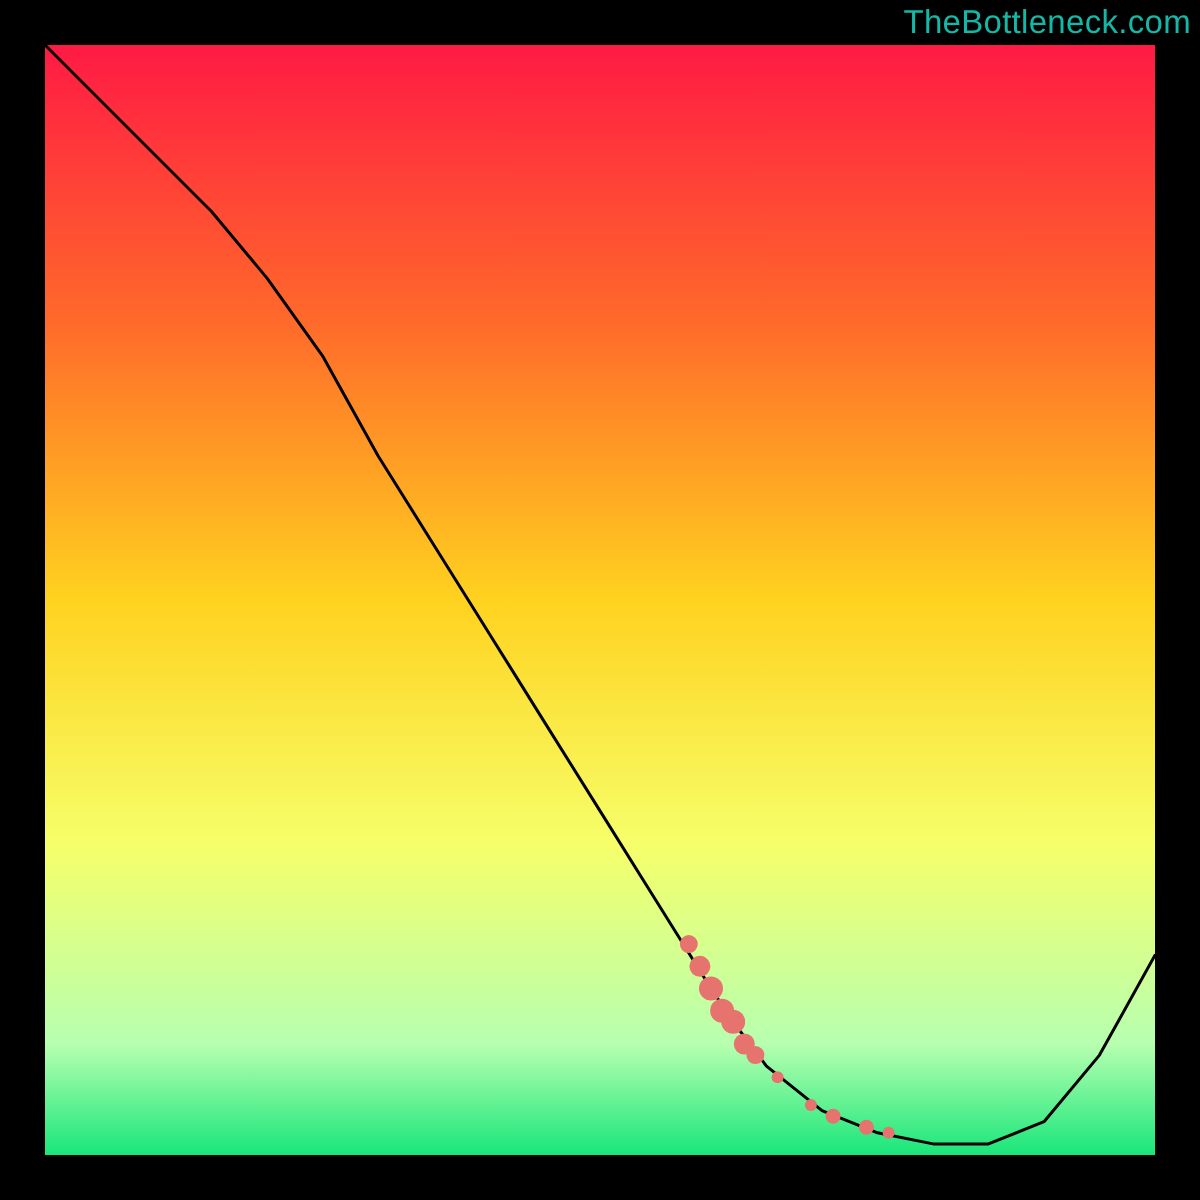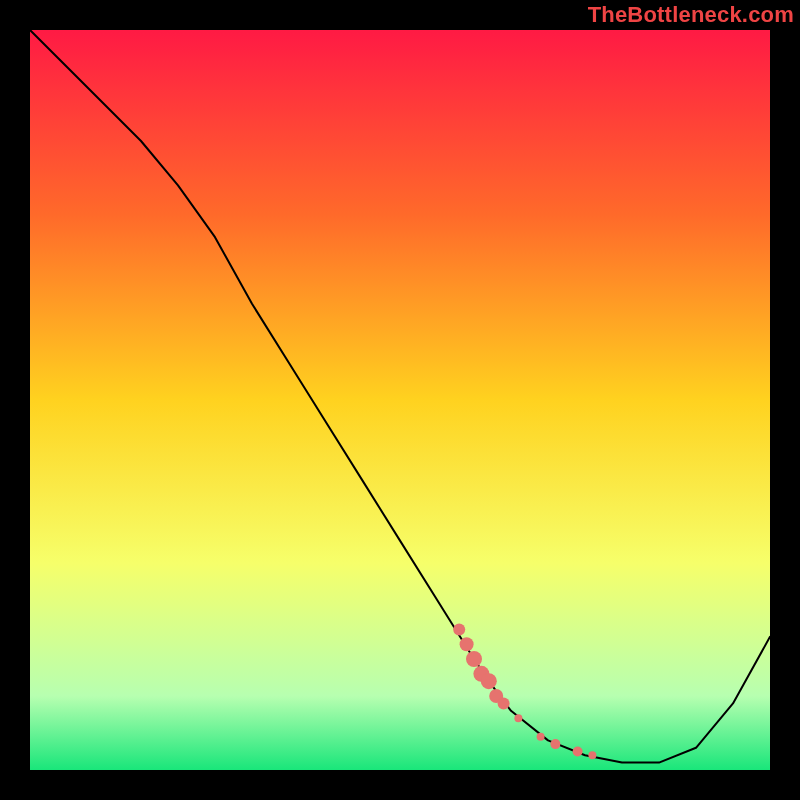--- a/index.html
+++ b/index.html
@@ -14,23 +14,23 @@
   .frame {
     position: relative;
     width: 800px;
     height: 800px;
     background: #000;
   }
   .watermark {
     position: absolute;
     top: 2px;
     right: 6px;
-    color: #ef4444;
+    color: #14b8a6;
     font-size: 22px;
-    font-weight: 700;
+    font-weight: 400;
     letter-spacing: 0.2px;
     user-select: none;
   }
   .plot-wrap {
     position: absolute;
     left: 30px;
     top: 30px;
     width: 740px;
     height: 740px;
   }

